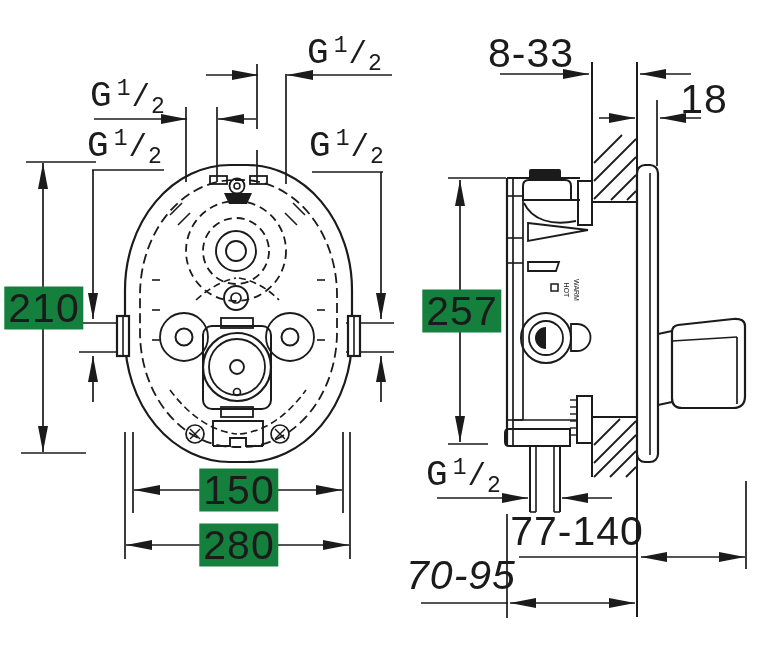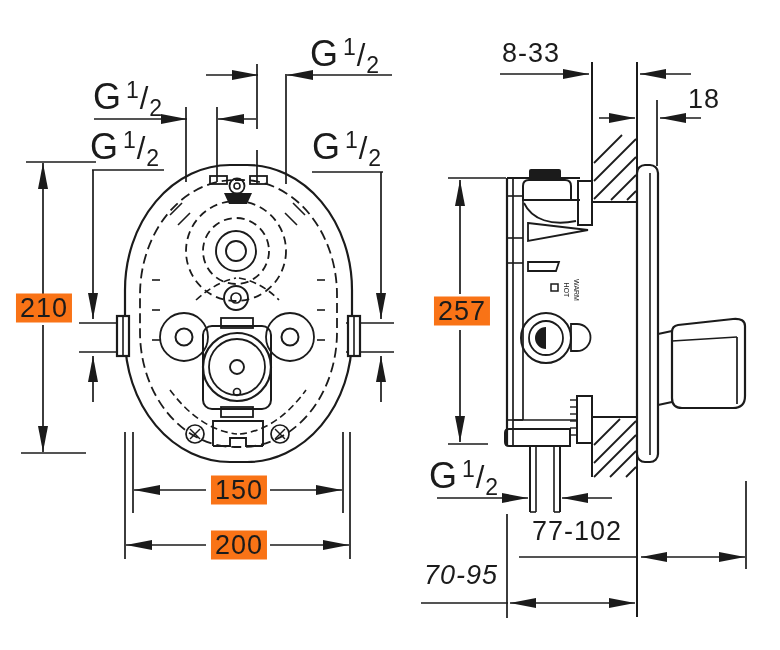--- a/index.html
+++ b/index.html
@@ -1,22 +1,22 @@
 <!DOCTYPE html>
 <html><head>
 <meta charset="utf-8">
 <style>
   html,body{margin:0;padding:0;background:#ffffff;}
   #stage{position:relative;width:780px;height:650px;background:#ffffff;overflow:hidden;
          font-family:"Liberation Sans", sans-serif;color:#1b1b1b;}
   #linework{position:absolute;left:0;top:0;}
   .lbl{position:absolute;transform:translate(-50%,-50%);white-space:nowrap;
-       font-size:27px;line-height:1;color:#1b1b1b;letter-spacing:1px;}
-  .lbl.bgw{background:#f97316;padding:1px 4px;}
-  .gfrac{font-size:36px;}
+       font-size:41px;line-height:1;color:#1b1b1b;letter-spacing:1px;}
+  .lbl.bgw{background:#15803d;padding:1px 4px;}
+  .gfrac{font-size:36px;font-family:Liberation Mono, monospace;}
   .gfrac sup{font-size:23px;vertical-align:11px;margin-left:4px;line-height:0;}
   .gfrac .sl{font-size:31px;line-height:0;}
   .gfrac sub{font-size:23px;vertical-align:-7px;line-height:0;}
   .tiny{position:absolute;font-size:7px;letter-spacing:0;transform:translate(-50%,-50%) rotate(90deg);
         transform-origin:center;color:#1b1b1b;}
 </style>
 </head>
 <body>
 
 <div id="stage">
@@ -235,24 +235,24 @@
   </g>
 </svg>
 
   <div class="lbl gfrac" style="left:345px;top:54px;">G<sup>1</sup><span class="sl">/</span><sub>2</sub></div>
   <div class="lbl gfrac" style="left:128px;top:97px;">G<sup>1</sup><span class="sl">/</span><sub>2</sub></div>
   <div class="lbl gfrac" style="left:125px;top:147px;">G<sup>1</sup><span class="sl">/</span><sub>2</sub></div>
   <div class="lbl gfrac" style="left:347px;top:147px;">G<sup>1</sup><span class="sl">/</span><sub>2</sub></div>
 
   <div class="lbl bgw" style="left:44px;top:308px;">210</div>
   <div class="lbl bgw" style="left:239px;top:490px;">150</div>
-  <div class="lbl bgw" style="left:239px;top:545px;">200</div>
+  <div class="lbl bgw" style="left:239px;top:545px;">280</div>
 
   <div class="lbl" style="left:531px;top:53px;">8-33</div>
   <div class="lbl" style="left:704px;top:99px;">18</div>
   <div class="lbl bgw" style="left:462px;top:311px;">257</div>
   <div class="lbl gfrac" style="left:464px;top:476px;">G<sup>1</sup><span class="sl">/</span><sub>2</sub></div>
-  <div class="lbl" style="left:577px;top:531px;">77-102</div>
+  <div class="lbl" style="left:577px;top:531px;">77-140</div>
   <div class="lbl" style="left:461px;top:575px;font-style:italic;">70-95</div>
 
   <div class="tiny" style="left:566px;top:290px;">HOT</div>
   <div class="tiny" style="left:576px;top:290px;">WARM</div>
 </div>
 
 </body></html>

